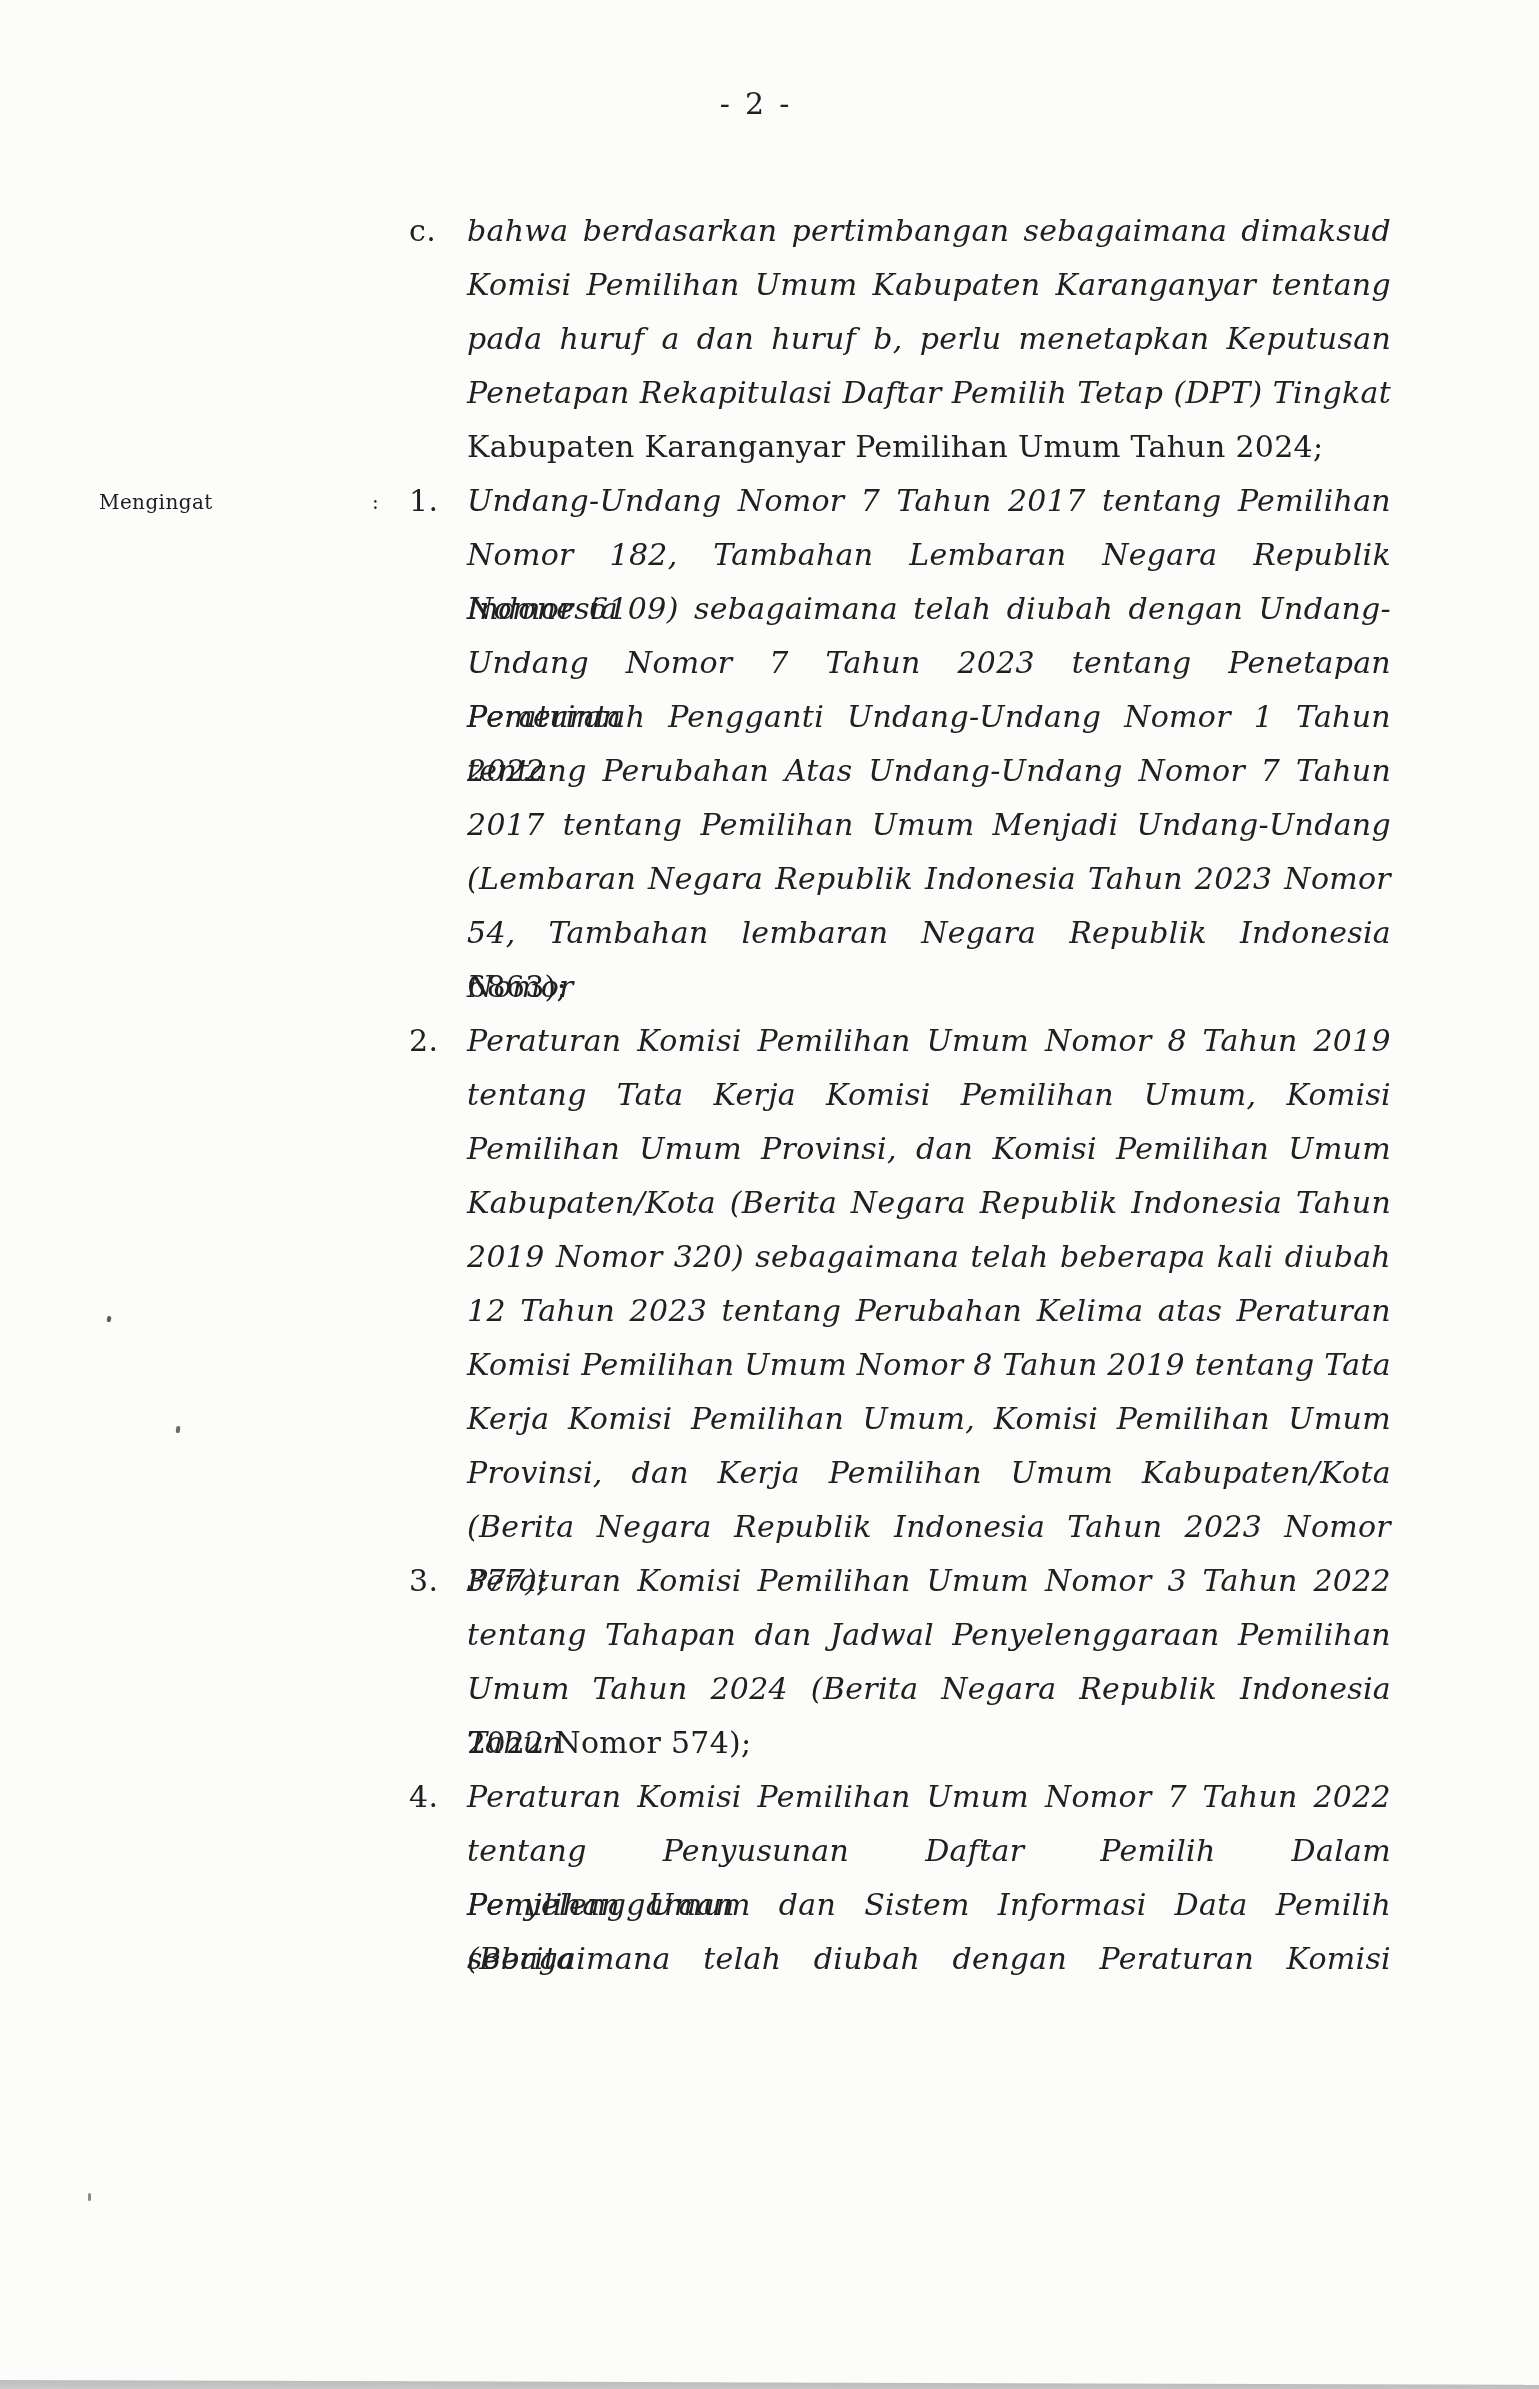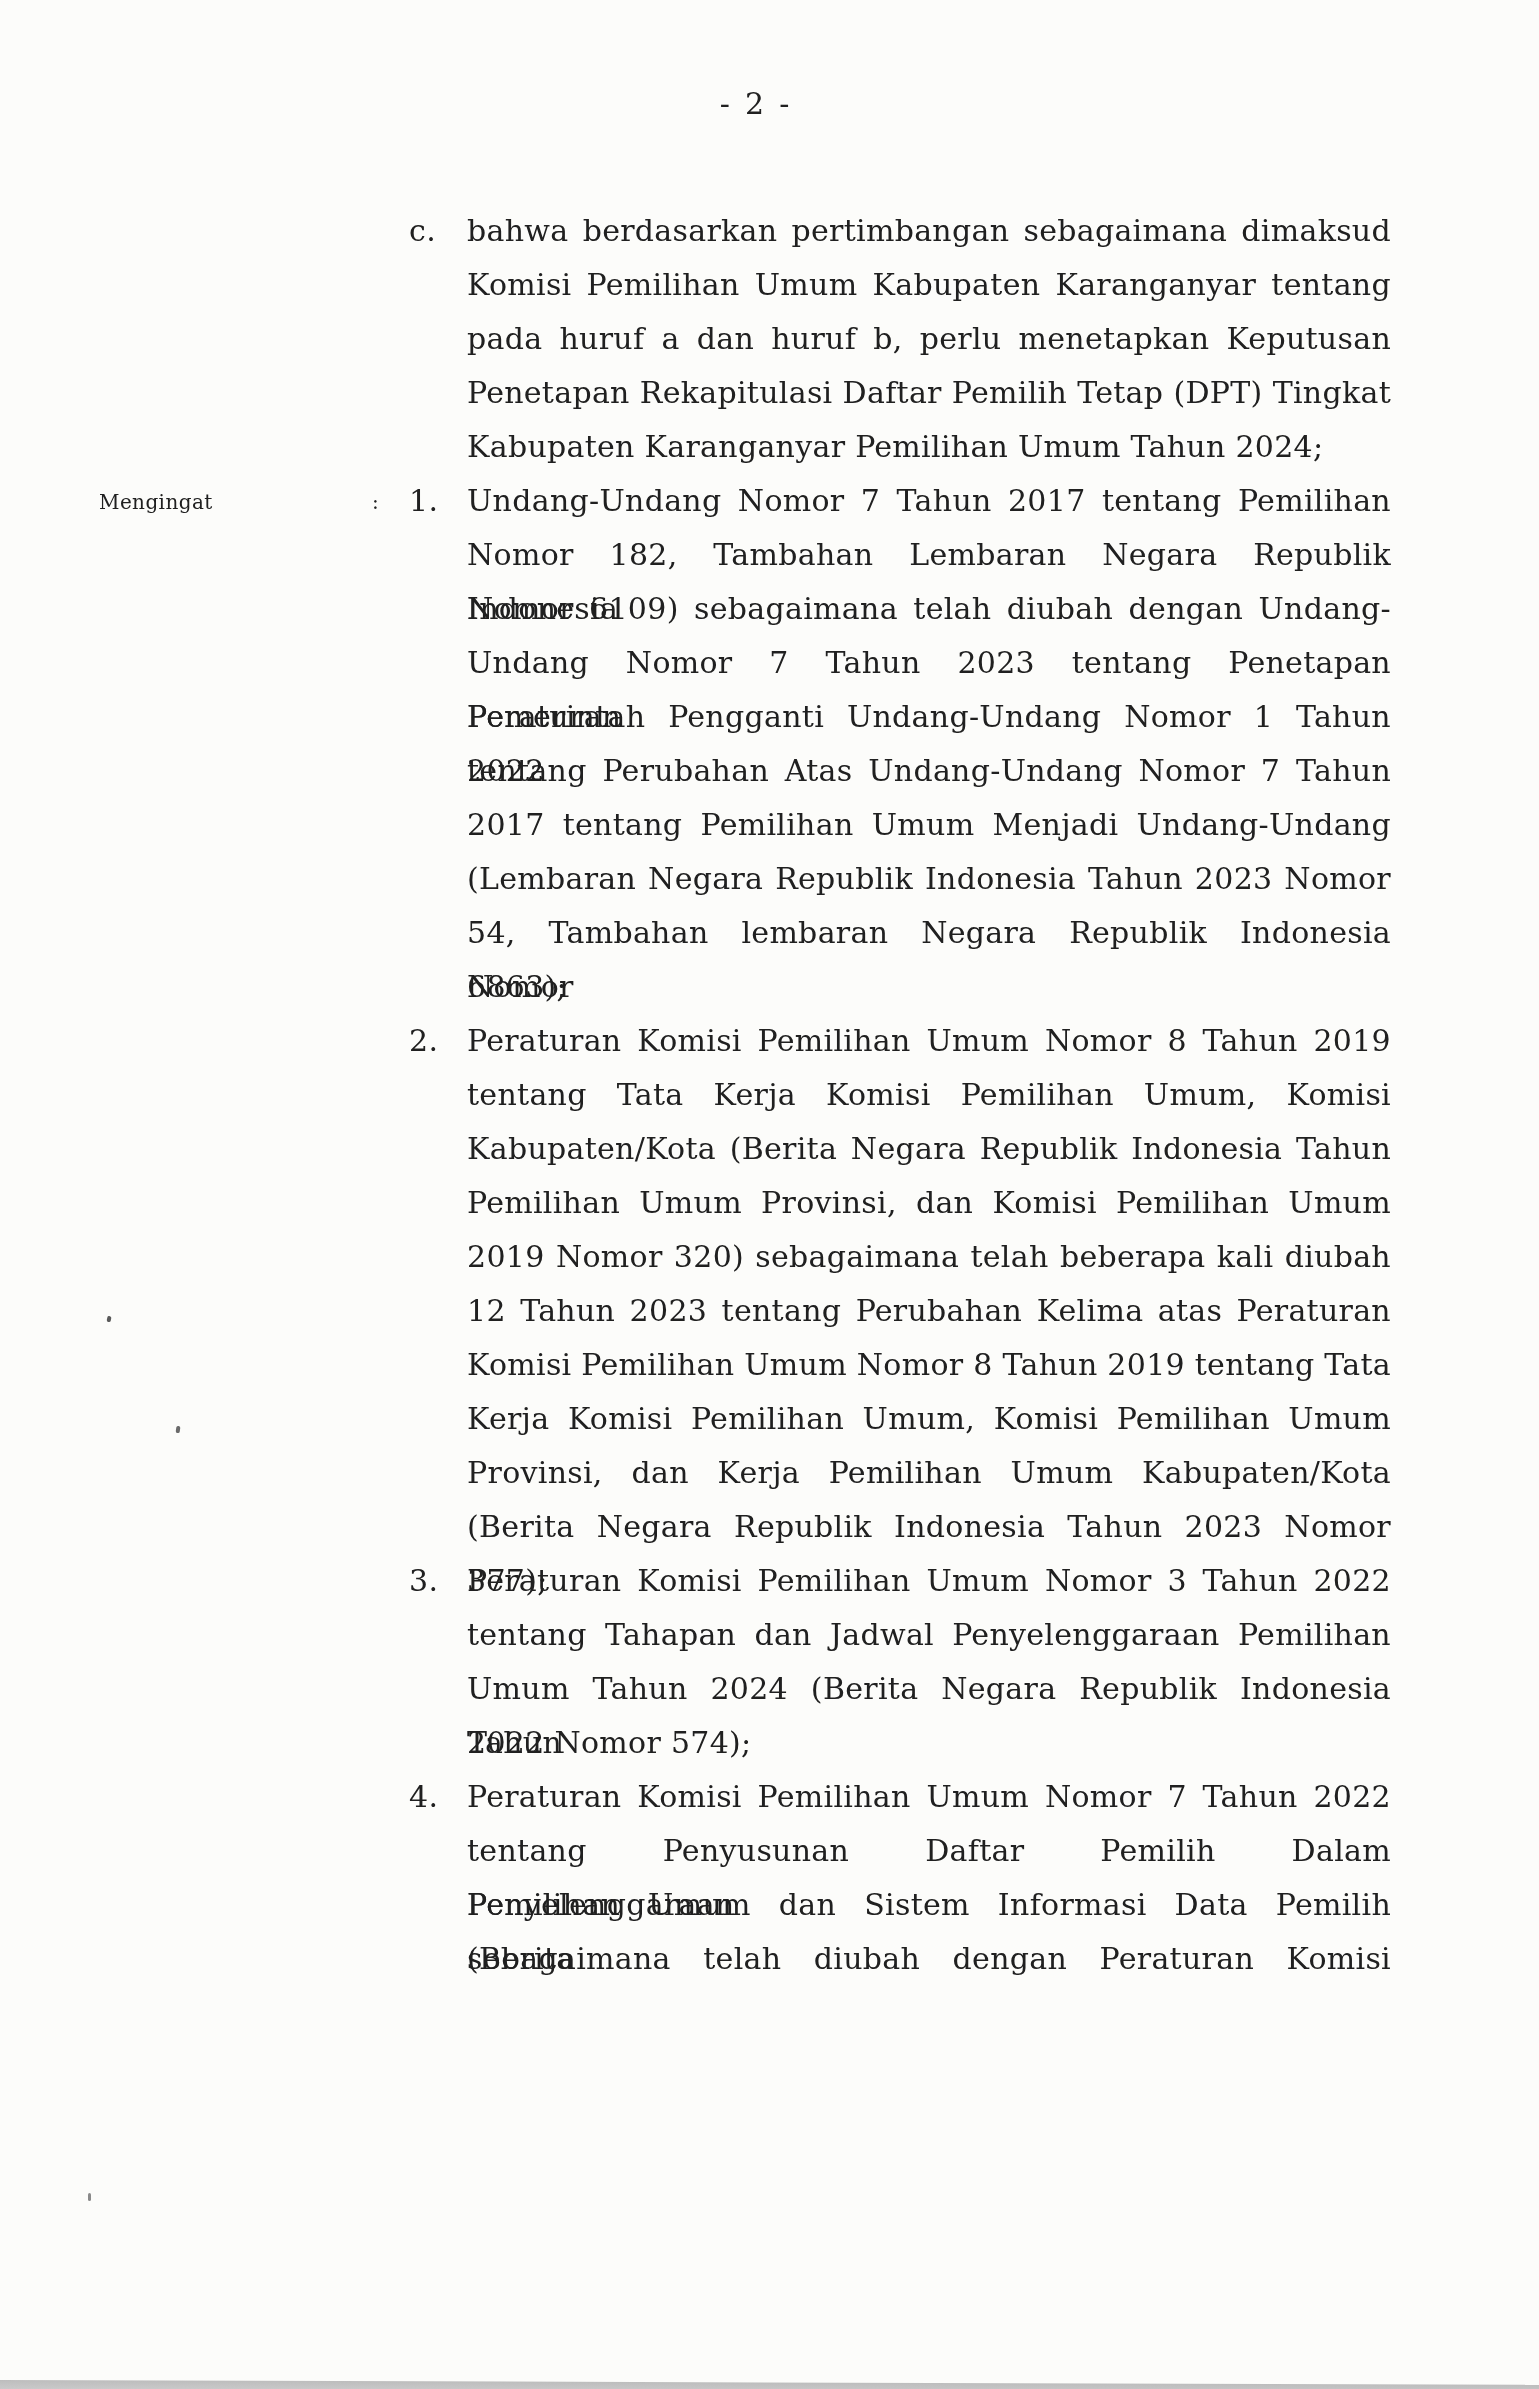--- a/index.html
+++ b/index.html
@@ -39,21 +39,21 @@
     position:absolute;
     left:-58px;top:0;
     height:54px;line-height:54px;
     letter-spacing:0.4px;
   }
   .tl{
     height:54px;line-height:54px;
     letter-spacing:0.3px;
     white-space:normal;
   }
-  .jl{text-align:justify;text-align-last:justify;}
+  .jl{text-align:justify;text-align-last:justify;font-style:italic;}
   .ll{text-align:right;text-align-last:left;}
   .speck{position:absolute;background:#5a5a5a;}
   .speck-1{left:107px;top:1316px;width:3.7px;height:6.4px;border-radius:1.8px;transform:rotate(12deg);}
   .speck-2{left:176px;top:1426px;width:3.7px;height:7.4px;border-radius:1.8px;background:#6a6a6a;transform:rotate(8deg);}
   .speck-3{left:88px;top:2193px;width:2.8px;height:8.3px;border-radius:1.8px;background:#8a8a8a;}
   .scan-band{
     position:absolute;
     left:-7.4px;bottom:-3.7px;width:1558px;height:13px;
     background:linear-gradient(to bottom,#bdbdbd,#cfcfcf);
     transform:rotate(0.18deg);
@@ -92,22 +92,22 @@
       <div class="tl jl">2017 tentang Pemilihan Umum Menjadi Undang-Undang</div>
       <div class="tl jl">(Lembaran Negara Republik Indonesia Tahun 2023 Nomor</div>
       <div class="tl jl">54, Tambahan lembaran Negara Republik Indonesia Nomor</div>
       <div class="tl ll">6863);</div>
     </div>
 
     <div class="item">
       <span class="num">2.</span>
       <div class="tl jl">Peraturan Komisi Pemilihan Umum Nomor 8 Tahun 2019</div>
       <div class="tl jl">tentang Tata Kerja Komisi Pemilihan Umum, Komisi</div>
+      <div class="tl jl">Pemilihan Umum Provinsi, dan Komisi Pemilihan Umum</div>
       <div class="tl jl">Kabupaten/Kota (Berita Negara Republik Indonesia Tahun</div>
-      <div class="tl jl">Pemilihan Umum Provinsi, dan Komisi Pemilihan Umum</div>
       <div class="tl jl">2019 Nomor 320) sebagaimana telah beberapa kali diubah</div>
       <div class="tl jl">12 Tahun 2023 tentang Perubahan Kelima atas Peraturan</div>
       <div class="tl jl">Komisi Pemilihan Umum Nomor 8 Tahun 2019 tentang Tata</div>
       <div class="tl jl">Kerja Komisi Pemilihan Umum, Komisi Pemilihan Umum</div>
       <div class="tl jl">Provinsi, dan Kerja Pemilihan Umum Kabupaten/Kota</div>
       <div class="tl jl">(Berita Negara Republik Indonesia Tahun 2023 Nomor 377);</div>
     </div>
 
     <div class="item">
       <span class="num">3.</span>

